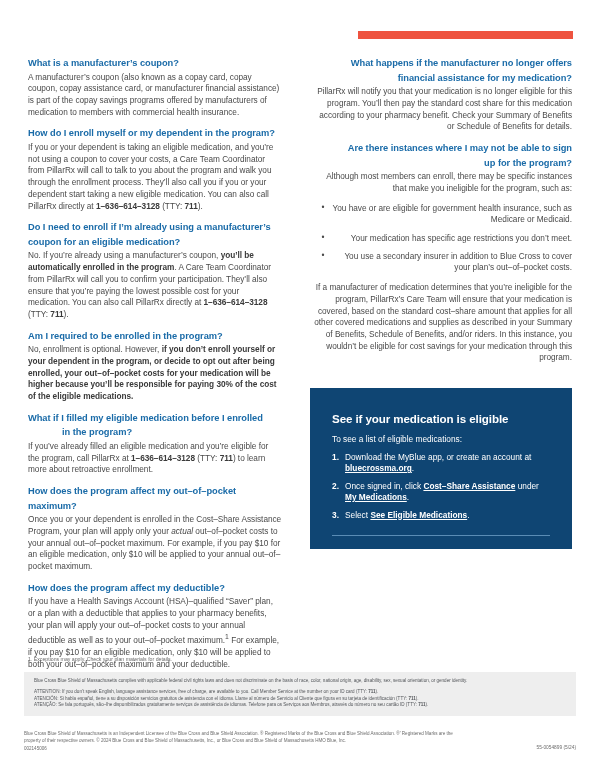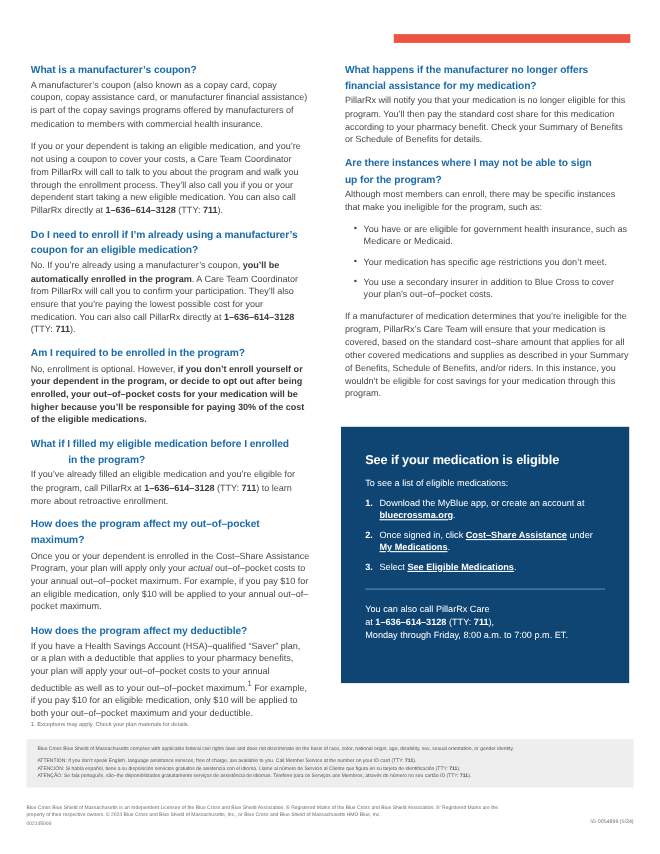--- a/index.html
+++ b/index.html
@@ -27,21 +27,21 @@
   
   .columns {
     position: absolute;
     left: 0; top: 57px;
     width: 600px;
     display: flex;
     gap: 32px;
     padding: 0 28px;
   }
   .col { width: 258px; }
-  .col-right { width: 263px; }
+  .col-right { width: 263px; text-align: right; }
 
   h2.q {
     color: #1a6ba8;
     font-size: 9.3px;
     line-height: 12.1px;
     font-weight: bold;
     margin: 0 0 2.5px 0;
     letter-spacing: -0.05px;
   }
   .a {
@@ -73,21 +73,21 @@
     position: absolute;
     left: -3px; top: -0.5px;
     color: #4a4a4a;
     font-size: 8.5px;
   }
 
   
   .callout {
     position: absolute;
     left: 310px; top: 388px;
-    width: 262px; height: 233px;
+    width: 262px; height: 161px;
     background: #0f4573;
     color: #ffffff;
     padding: 24px 22px 18px 22px;
   }
   .callout h3 {
     margin: 0 0 9px 0;
     font-size: 11.6px;
     line-height: 13px;
     font-weight: bold;
     letter-spacing: -0.1px;
@@ -180,20 +180,21 @@
 
   <div class="orange-bar"></div>
 
   <div class="columns">
 
     <div class="col">
 
       <h2 class="q">What is a manufacturer’s coupon?</h2>
       <p class="a">A manufacturer’s coupon (also known as a copay card, copay coupon, copay assistance card, or manufacturer financial assistance) is part of the copay savings programs offered by manufacturers of medication to members with commercial health insurance.</p>
 
+      <h2 class="q">How do I enroll myself or my dependent in the program?</h2>
       <p class="a"><span>If you or your dependent is taking an eligible medication, and you’re not using a coupon to cover your costs, a Care Team Coordinator from PillarRx will call to talk to you about the program and walk you through the enrollment process. They’ll also call you if you or your dependent start taking a new eligible medication. You can also call PillarRx directly at </span><b class="nowrap">1–636–614–3128</b><span> (TTY: </span><b>711</b><span>).</span></p>
 
       <h2 class="q">Do I need to enroll if I’m already using a manufacturer’s</h2>
       <h2 class="q" style="margin-bottom:2.5px;">coupon for an eligible medication?</h2>
       <p class="a"><span>No. If you’re already using a manufacturer’s coupon, </span><b>you’ll be automatically enrolled in the program</b><span>. A Care Team Coordinator from PillarRx will call you to confirm your participation. They’ll also ensure that you’re paying the lowest possible cost for your medication. You can also call PillarRx directly at </span><b class="nowrap">1–636–614–3128</b><span> (TTY: </span><b>711</b><span>).</span></p>
 
       <h2 class="q">Am I required to be enrolled in the program?</h2>
       <p class="a"><span>No, enrollment is optional. However, </span><b>if you don’t enroll yourself or your dependent in the program, or decide to opt out after being enrolled, your out–of–pocket costs for your medication will be higher because you’ll be responsible for paying 30% of the cost of the eligible medications.</b></p>
 
       <h2 class="q">What if I filled my eligible medication before I enrolled</h2>

